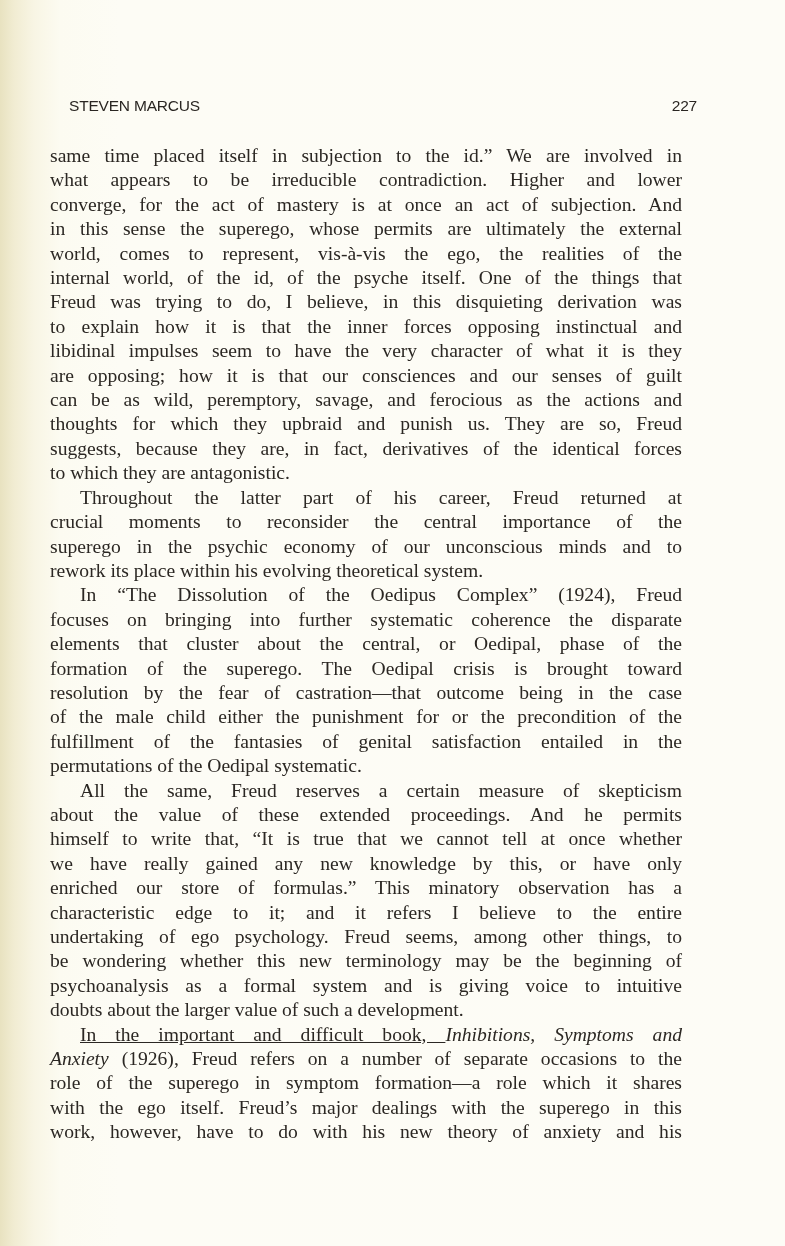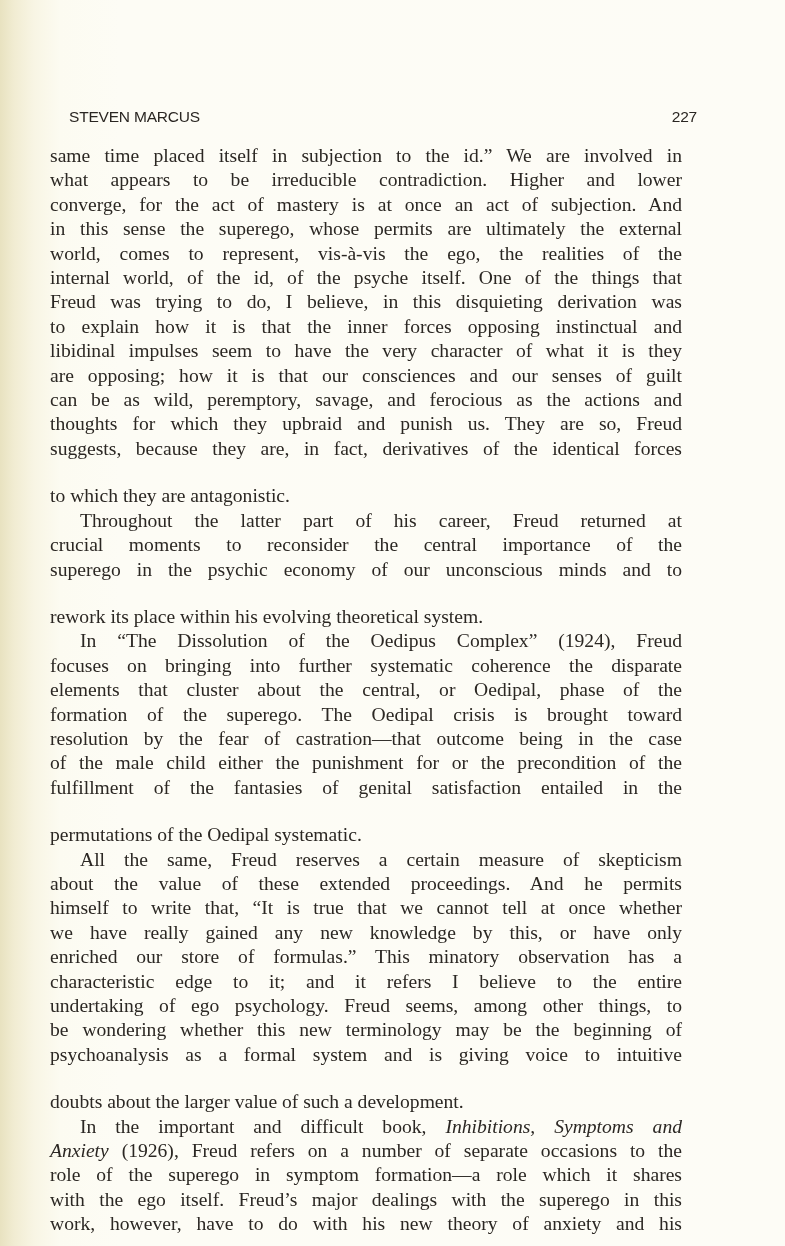--- a/index.html
+++ b/index.html
@@ -6,35 +6,35 @@
   body {
     width: 785px; height: 1246px; overflow: hidden;
     background: #fdfcf4;
     position: relative;
   }
   .page {
     position: absolute; inset: 0;
     background: linear-gradient(to right, #e8e2c0 0px, #f1ecd2 14px, #f8f5e4 34px, #fcfbf1 60px, #fdfcf5 120px, #fdfcf6 100%);
   }
   .running-head {
-    position: absolute; left: 69px; top: 108px; width: 628px;
+    position: absolute; left: 69px; top: 97px; width: 628px;
     display: flex; justify-content: space-between;
     font-family: "Liberation Sans", sans-serif;
     font-size: 15.5px; color: #2a2622; letter-spacing: -0.2px;
   }
   .body-text {
     position: absolute; left: 50px; top: 144px; width: 632px;
     font-family: "Liberation Serif", serif;
     font-size: 19.6px; line-height: 24.4px; color: #2b2723;
   }
   .line {
     display: block; white-space: nowrap;
     text-align: justify; text-align-last: justify;
   }
-  .line.last { text-align-last: left; margin-top: 23px; }
+  .line.last { text-align-last: left; }
   .line.indent { padding-left: 30px; }
   .ital { font-style: italic; }
 </style>
 </head>
 <body>
 
 <div class="page">
   <div class="running-head">
     <span>STEVEN MARCUS</span>
     <span>227</span>
@@ -84,20 +84,20 @@
       <span class="line">we have really gained any new knowledge by this, or have only</span>
       <span class="line">enriched our store of formulas.” This minatory observation has a</span>
       <span class="line">characteristic edge to it; and it refers I believe to the entire</span>
       <span class="line">undertaking of ego psychology. Freud seems, among other things, to</span>
       <span class="line">be wondering whether this new terminology may be the beginning of</span>
       <span class="line">psychoanalysis as a formal system and is giving voice to intuitive</span>
       <span class="line last">doubts about the larger value of such a development.</span>
     </div>
 
     <div>
-      <span class="line indent"><span style="white-space: pre;">In the important and difficult book, </span><span class="ital">Inhibitions, Symptoms and</span></span>
+      <span class="line indent"><span style="white-space: pre; text-decoration: underline;">In the important and difficult book, </span><span class="ital">Inhibitions, Symptoms and</span></span>
       <span class="line"><span class="ital">Anxiety</span><span style="white-space: pre;"> (1926), Freud refers on a number of separate occasions to the</span></span>
       <span class="line">role of the superego in symptom formation—a role which it shares</span>
       <span class="line">with the ego itself. Freud’s major dealings with the superego in this</span>
       <span class="line">work, however, have to do with his new theory of anxiety and his</span>
     </div>
   </div>
 </div>
 
 </body></html>

